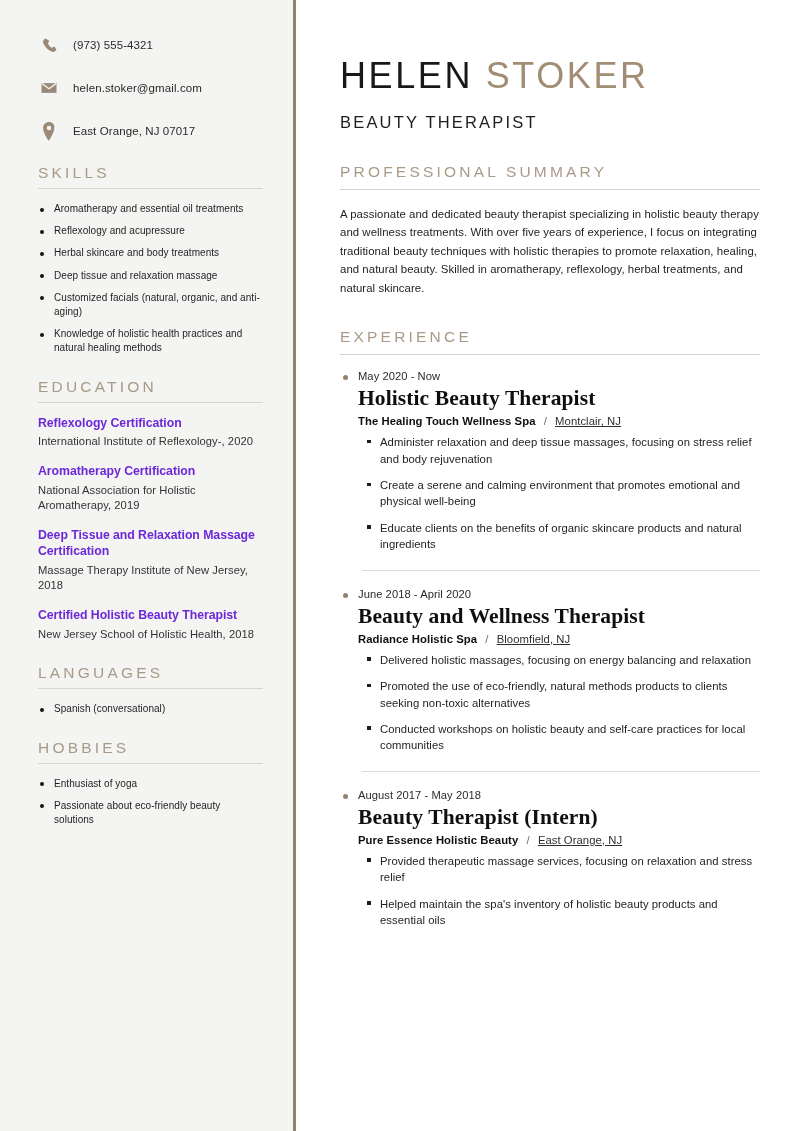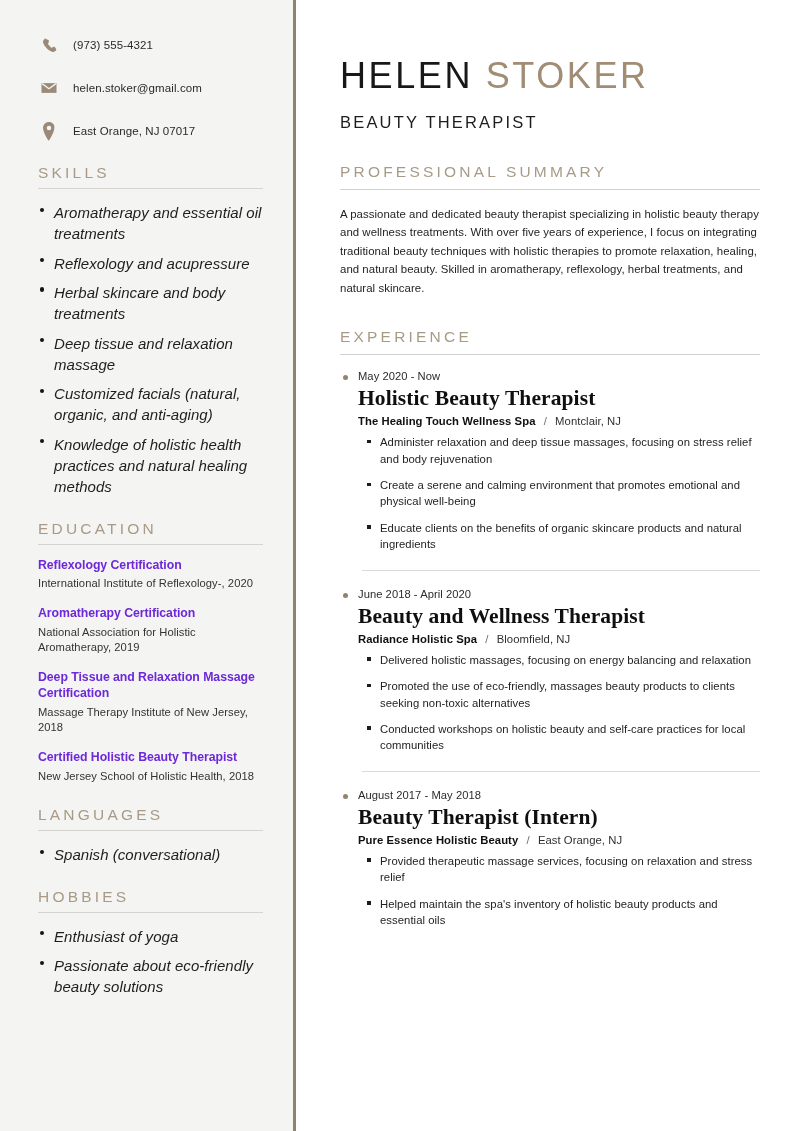--- a/index.html
+++ b/index.html
@@ -87,26 +87,25 @@
 
   
   ul.dot-list {
     list-style: none;
     margin: 0;
     padding: 0;
   }
   ul.dot-list li {
     position: relative;
     padding-left: 16px;
-    font-size: 15px;
+    font-size: 10px;
     line-height: 1.42;
     color: #1e1e1e;
     margin-bottom: 8px;
     letter-spacing: 0.05px;
-    font-style: italic;
   }
   ul.dot-list li::before {
     content: "";
     position: absolute;
     left: 2px;
     top: 5.5px;
     width: 4.2px;
     height: 4.2px;
     border-radius: 50%;
     background: #141414;
@@ -210,21 +209,21 @@
     letter-spacing: 0.1px;
   }
   .exp-company-line {
     margin: 0 0 7px 18px;
     font-size: 11.3px;
     color: #2b2b2b;
     letter-spacing: 0.05px;
   }
   .exp-company { font-weight: bold; color: #101010; }
   .exp-slash { color: #6d6d6d; margin: 0 5px; }
-  .exp-location { color: #2f2f2f; }
+  .exp-location { color: #2f2f2f; text-decoration: underline; }
 
   ul.exp-bullets {
     list-style: none;
     margin: 0;
     padding: 0 0 0 40px;
   }
   ul.exp-bullets li {
     position: relative;
     font-size: 11.3px;
     line-height: 1.45;
@@ -376,21 +375,21 @@
       <div class="exp-item">
         <div class="exp-date">June 2018 - April 2020</div>
         <div class="exp-role">Beauty and Wellness Therapist</div>
         <div class="exp-company-line">
           <span class="exp-company">Radiance Holistic Spa</span>
           <span class="exp-slash">/</span>
           <span class="exp-location">Bloomfield, NJ</span>
         </div>
         <ul class="exp-bullets">
           <li>Delivered holistic massages, focusing on energy balancing and relaxation</li>
-          <li>Promoted the use of eco-friendly, massages beauty products to clients seeking non-toxic alternatives</li>
+          <li>Promoted the use of eco-friendly, natural methods products to clients seeking non-toxic alternatives</li>
           <li>Conducted workshops on holistic beauty and self-care practices for local communities</li>
         </ul>
       </div>
 
       <div class="exp-sep"></div>
 
       <div class="exp-item">
         <div class="exp-date">August 2017 - May 2018</div>
         <div class="exp-role">Beauty Therapist (Intern)</div>
         <div class="exp-company-line">

